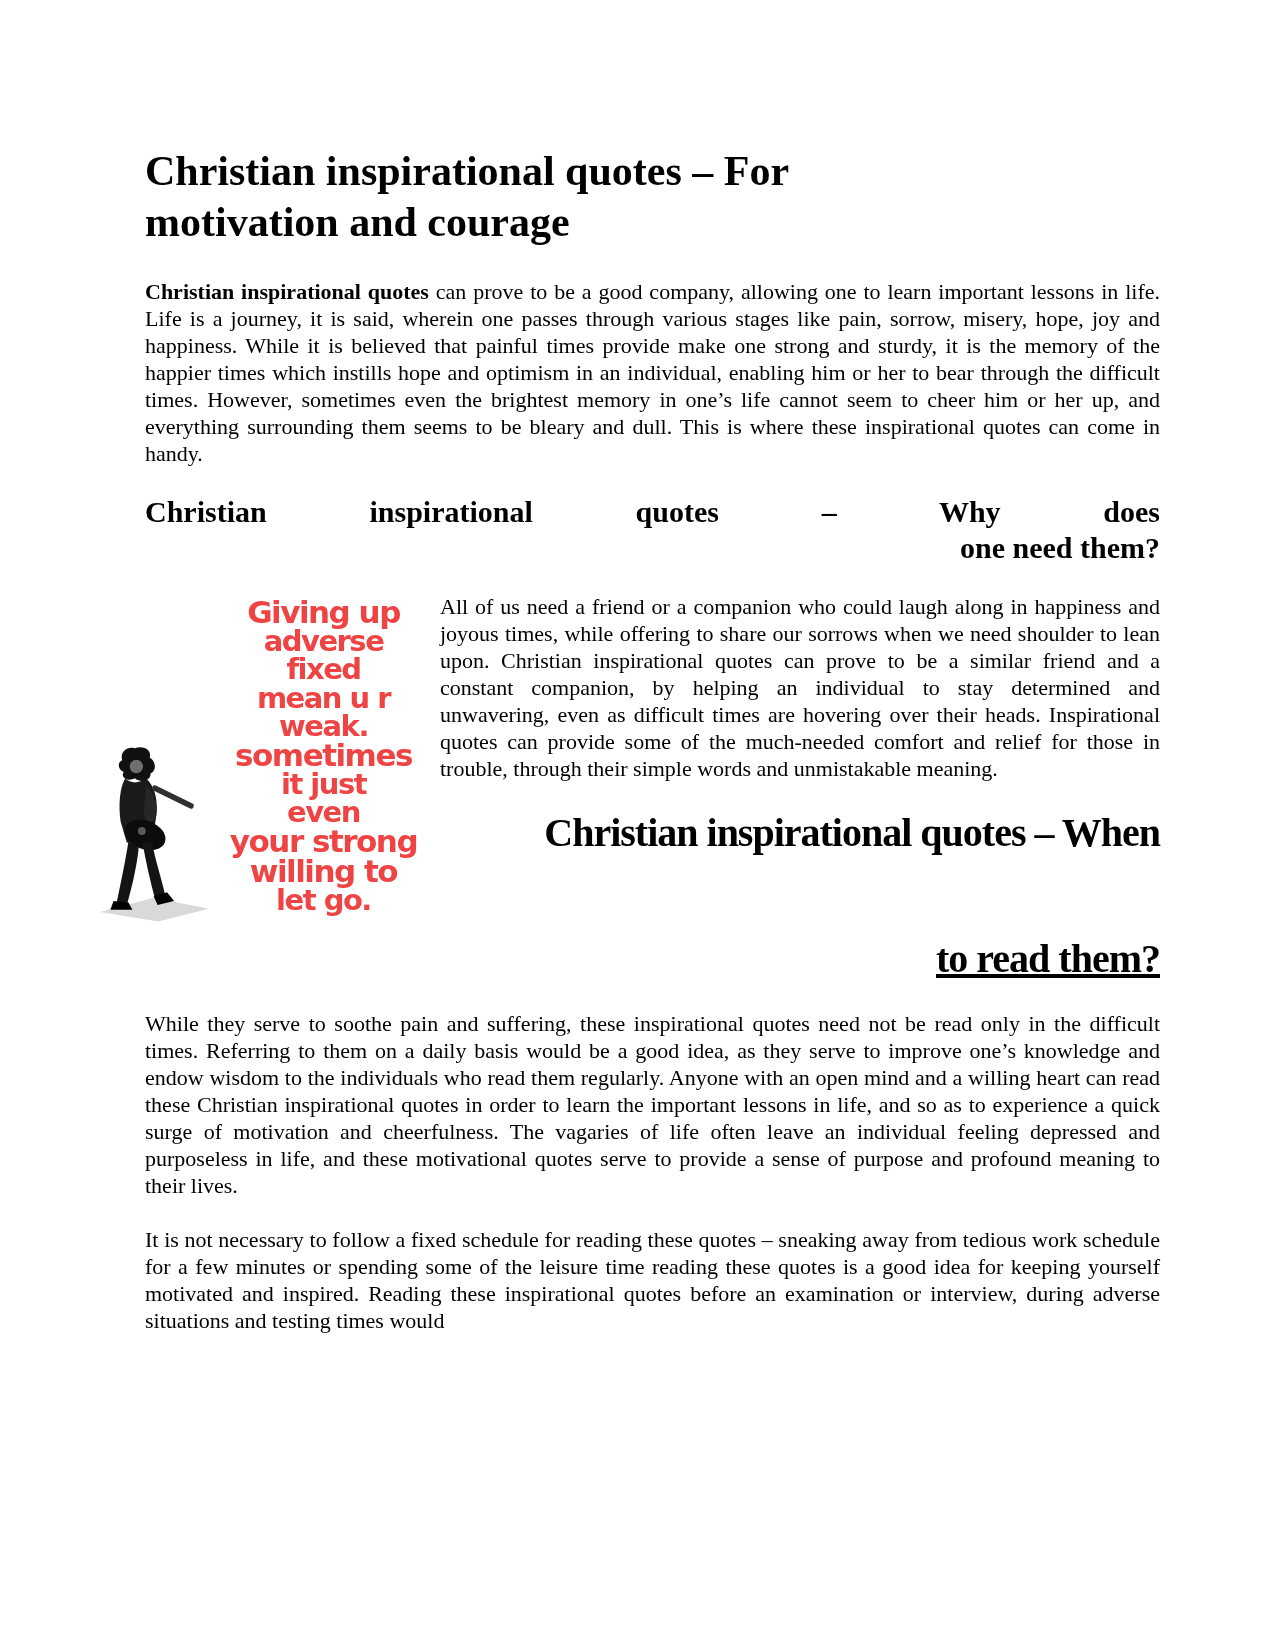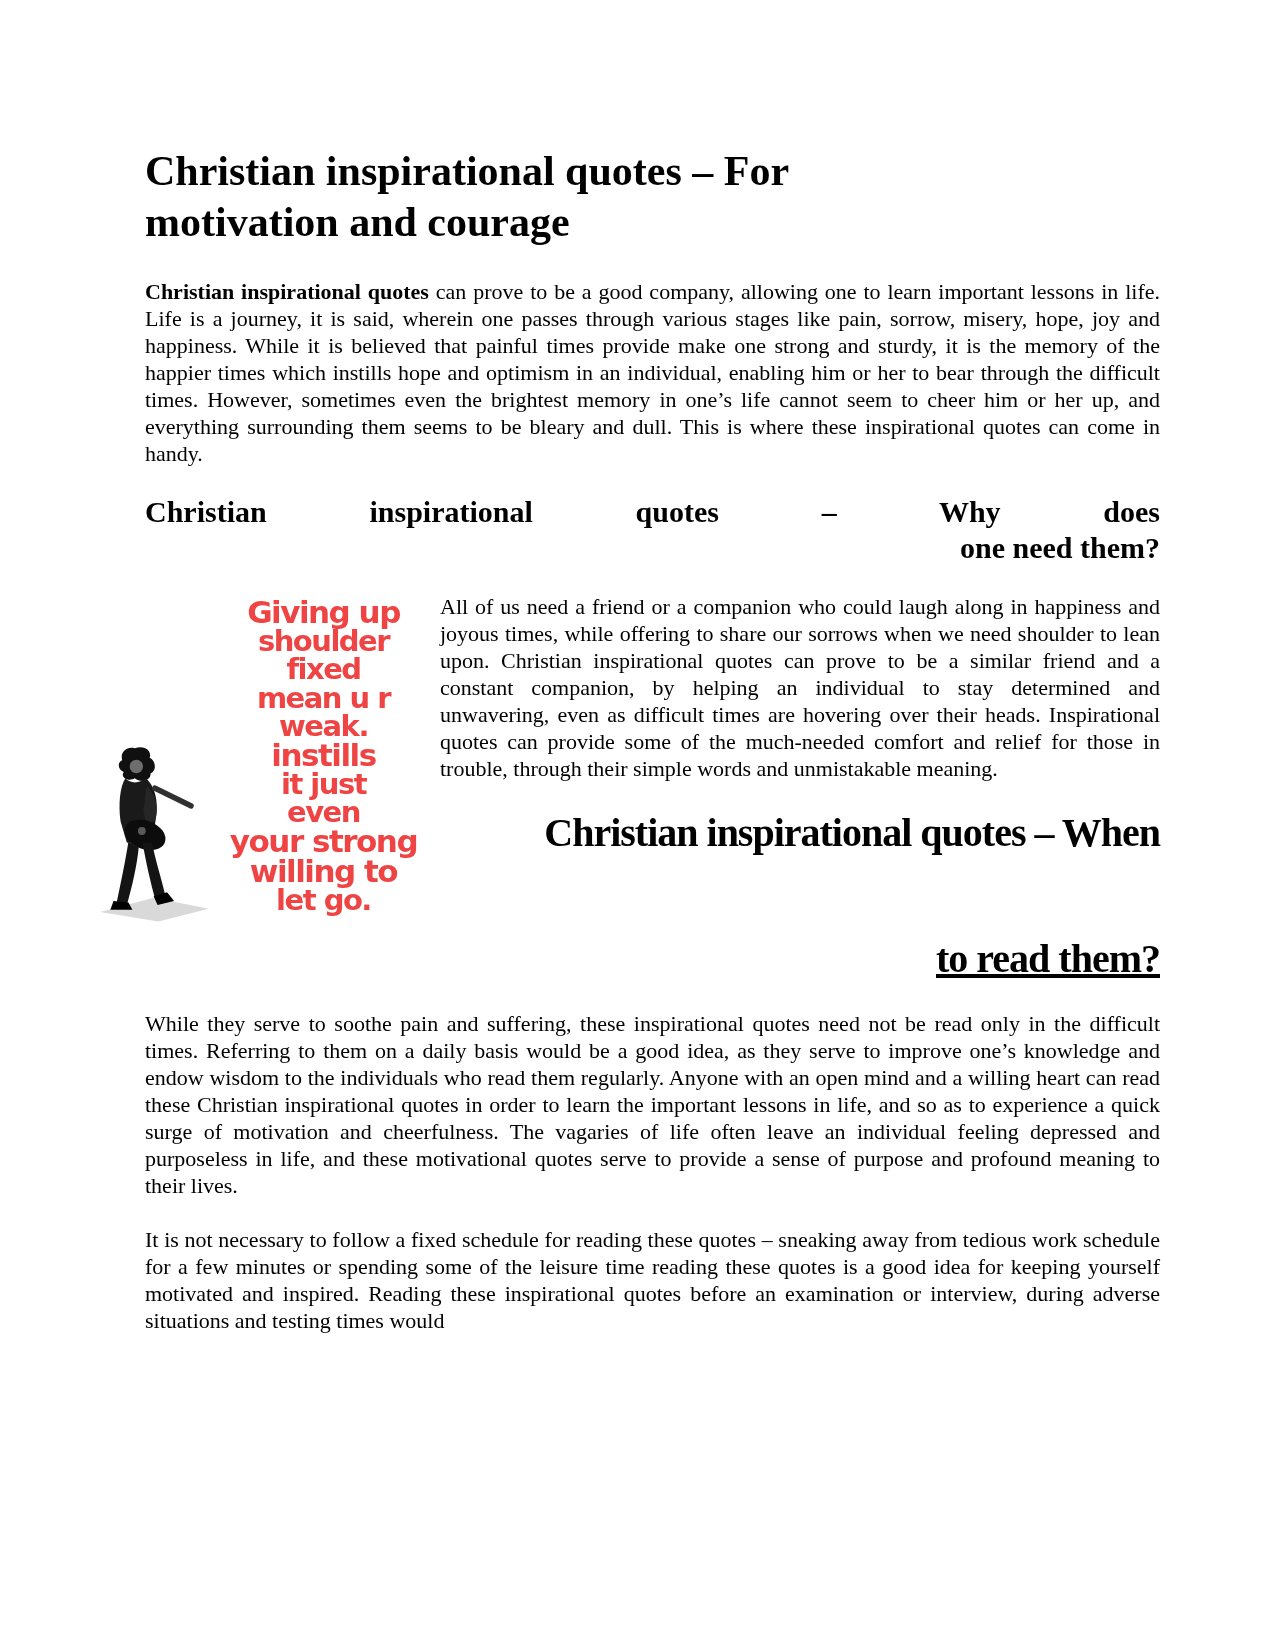--- a/index.html
+++ b/index.html
@@ -138,25 +138,25 @@
         <circle cx="57" cy="113" r="5" fill="#5a5a5a"></circle>
 
         <path d="M40 126 C36 152 30 180 25 204 L38 207 C45 182 51 156 53 134 Z" fill="#141414"></path>
         <path d="M58 128 C62 152 68 178 74 200 L87 196 C82 173 74 150 70 128 Z" fill="#141414"></path>
 
         <path d="M21 202 L40 204 L45 213 L17 213 Z" fill="#000000"></path>
         <path d="M72 196 L89 191 L98 202 L77 207 Z" fill="#000000"></path>
       </svg>
       <div class="quote-text-col">
         <span class="q-lg">Giving up</span>
-        <span class="q-md">shoulder</span>
+        <span class="q-md">adverse</span>
         <span class="q-md">fixed</span>
         <span class="q-md">mean u r</span>
         <span class="q-md">weak.</span>
-        <span class="q-lg">instills</span>
+        <span class="q-lg">sometimes</span>
         <span class="q-md">it just</span>
         <span class="q-md">even</span>
         <span class="q-lg">your strong</span>
         <span class="q-lg">willing to</span>
         <span class="q-md">let go.</span>
       </div>
     </div>
 
     <p class="body-para"><span>All of us need a friend or a companion who could laugh along in happiness and joyous times, while offering to share our sorrows when we need shoulder to lean upon. Christian inspirational quotes can prove to be a similar friend and a constant companion, by helping an individual to stay determined and unwavering, even as difficult times are hovering over their heads. Inspirational quotes can provide some of the much-needed comfort and relief for those in trouble, through their simple words and unmistakable meaning.</span></p>
 

